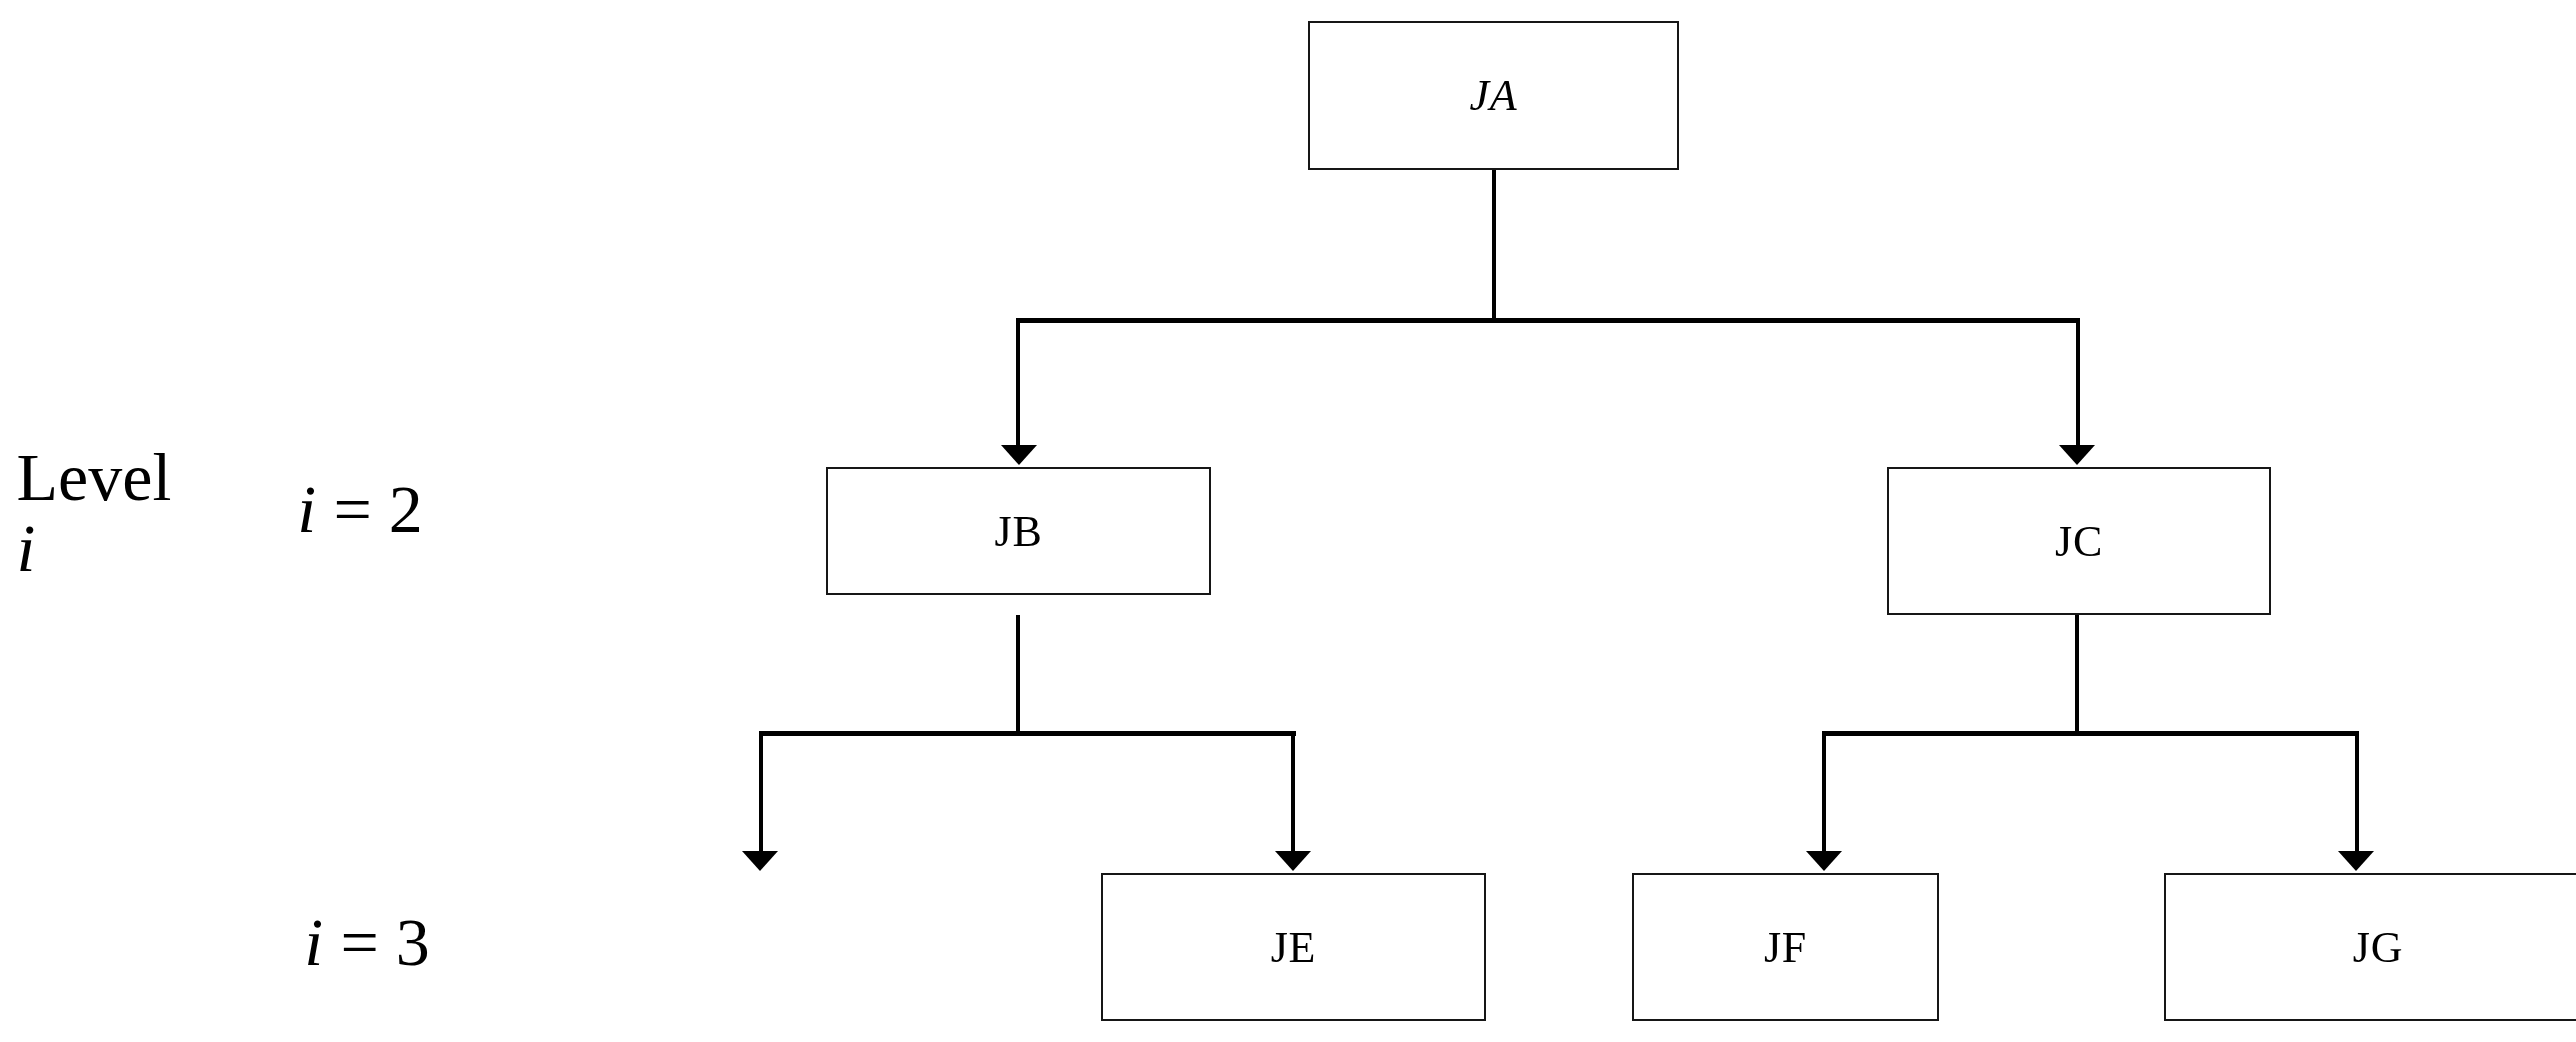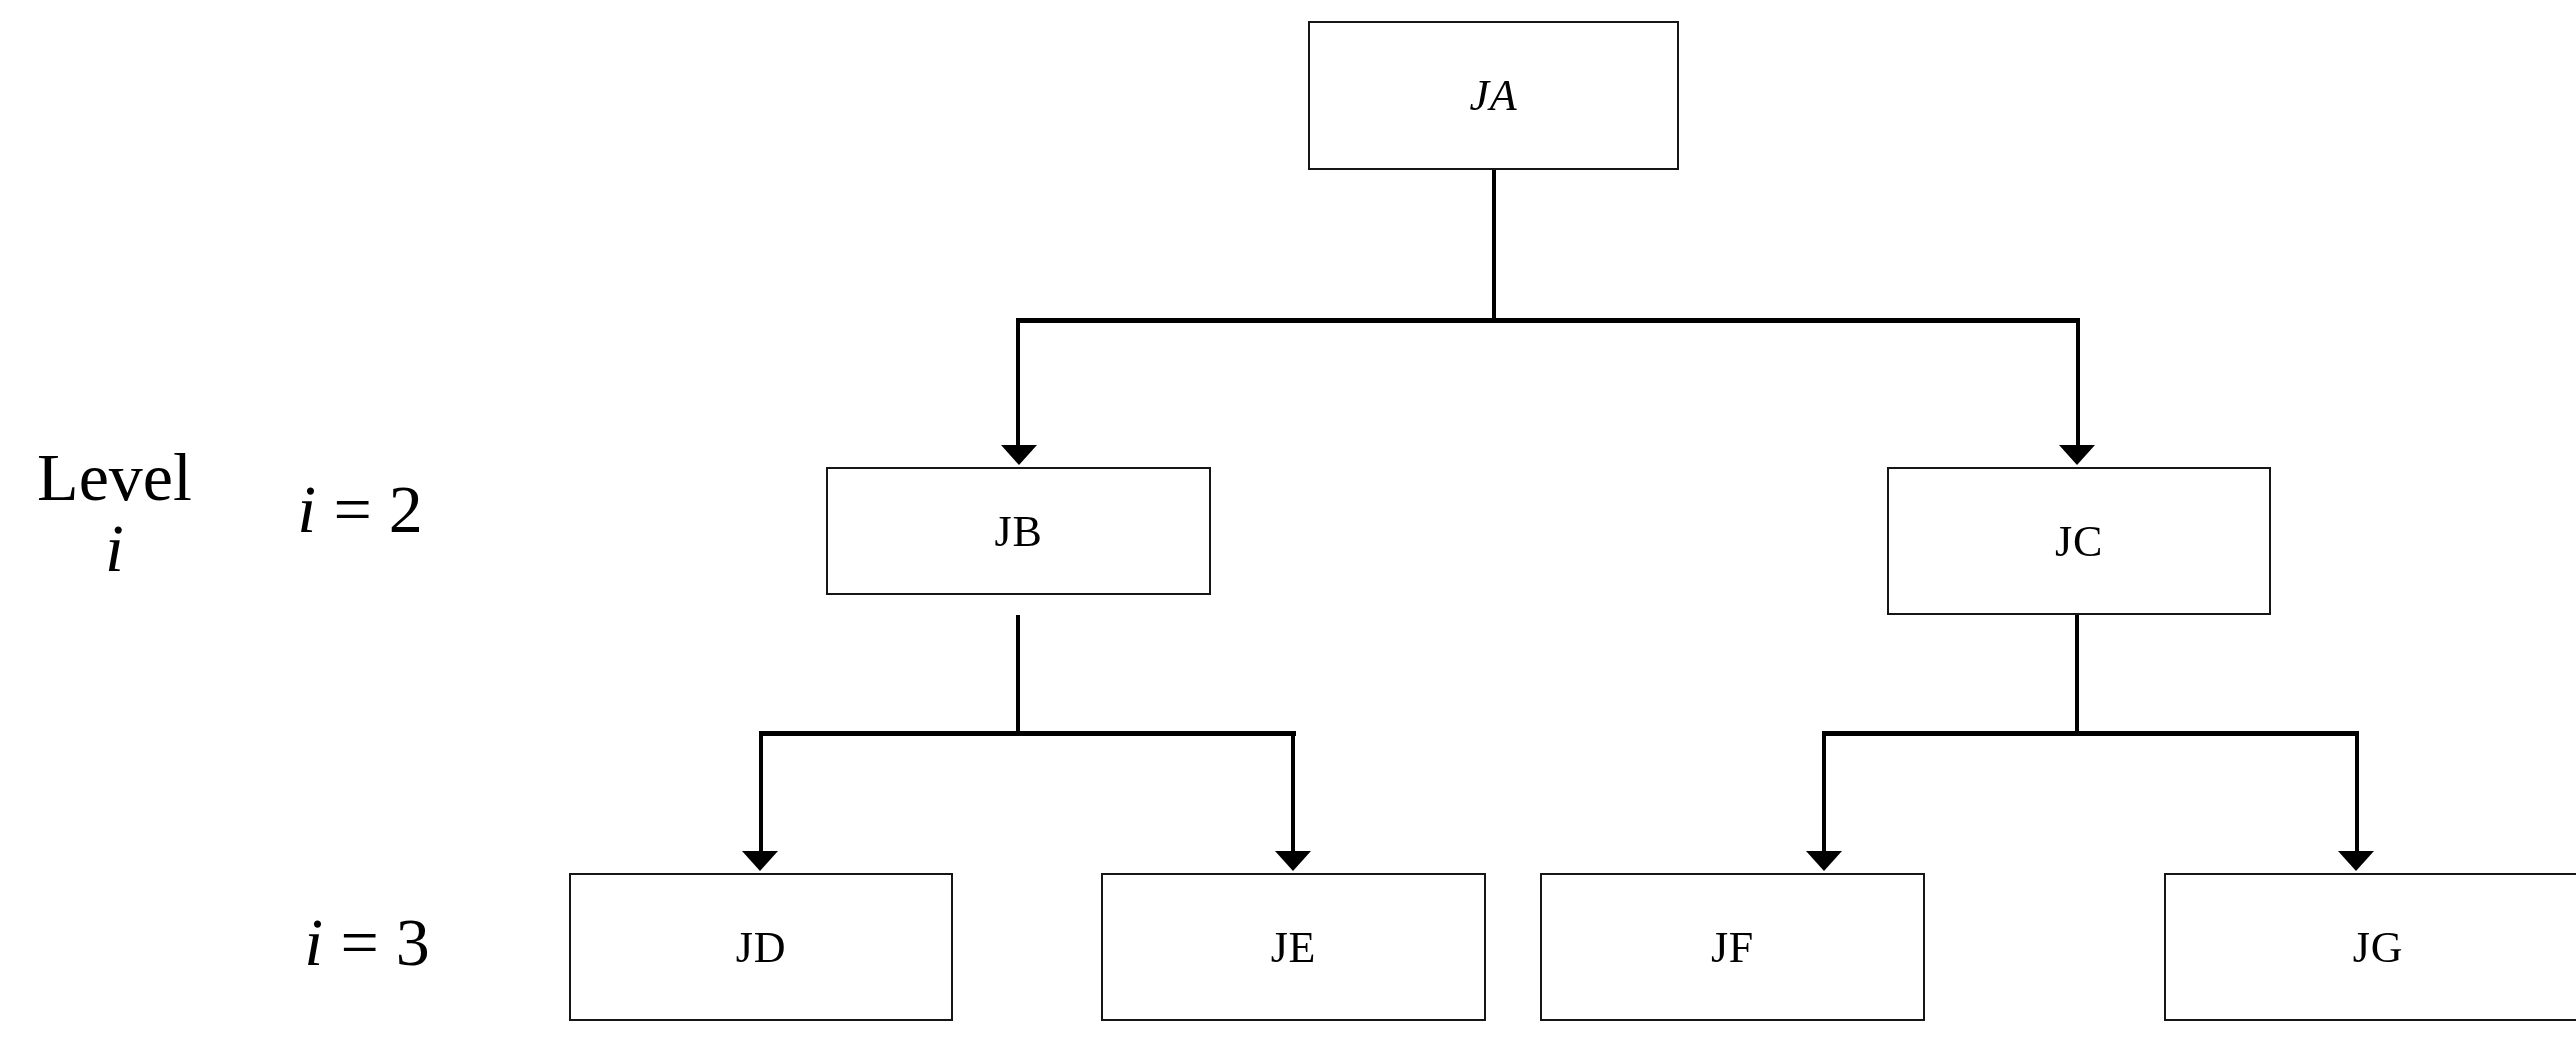--- a/index.html
+++ b/index.html
@@ -11,21 +11,21 @@
   .node{
     position:absolute;border:2.4px solid #161616;background:#ffffff;
     display:flex;align-items:center;justify-content:center;
     font-size:44px;letter-spacing:0.8px;box-sizing:border-box;
   }
   .node-ja{left:1308px;top:21px;width:371px;height:149px;font-style:italic;}
   .node-jb{left:826px;top:467px;width:385px;height:128px;}
   .node-jc{left:1887px;top:467px;width:384px;height:148px;}
   .node-jd{left:569px;top:873px;width:384px;height:148px;}
   .node-je{left:1101px;top:873px;width:385px;height:148px;}
-  .node-jf{left:1540px;top:873px;width:385px;height:148px;}
+  .node-jf{left:1632px;top:873px;width:307px;height:148px;}
   .node-jg{left:2164px;top:873px;width:428px;height:148px;}
   
   .vline,.hline{position:absolute;background:#000;}
   .vline{width:3.9px;}
   .hline{height:4.7px;}
   .v-ja{left:1492px;top:170px;height:152px;}
   .rail-top{left:1016px;top:318px;width:1063px;}
   .drop-jb{left:1016px;top:318px;height:129px;}
   .drop-jc{left:2076px;top:318px;height:129px;}
   .v-jb{left:1016px;top:615px;height:119px;}
@@ -52,21 +52,21 @@
   .lvl{
     position:absolute;width:196px;text-align:center;
     font-size:68px;line-height:68px;white-space:nowrap;
   }
   .lvl .rest{margin-left:17.3px;}
   .it{font-style:italic;}
   .lvl-1{left:266px;top:31px;}
   .lvl-2{left:262px;top:475px;font-family:Liberation Serif, serif;}
   .lvl-3{left:269px;top:908px;}
   .caption{
-    position:absolute;left:16.5px;top:442px;width:196px;text-align:center;
+    position:absolute;left:16.5px;top:442px;width:196px;
     font-size:68px;line-height:71px;
   }
 </style>
 </head>
 <body>
 
 <div class="canvas">
 
   <div class="caption">
     <div>Level</div>
@@ -103,23 +103,20 @@
 
   <div class="node node-ja">
     <span>JA</span>
   </div>
   <div class="node node-jb">
     <span>JB</span>
   </div>
   <div class="node node-jc">
     <span>JC</span>
   </div>
-  <div class="node node-jd">
-    <span>JD</span>
-  </div>
   <div class="node node-je">
     <span>JE</span>
   </div>
   <div class="node node-jf">
     <span>JF</span>
   </div>
   <div class="node node-jg">
     <span>JG</span>
   </div>
 

